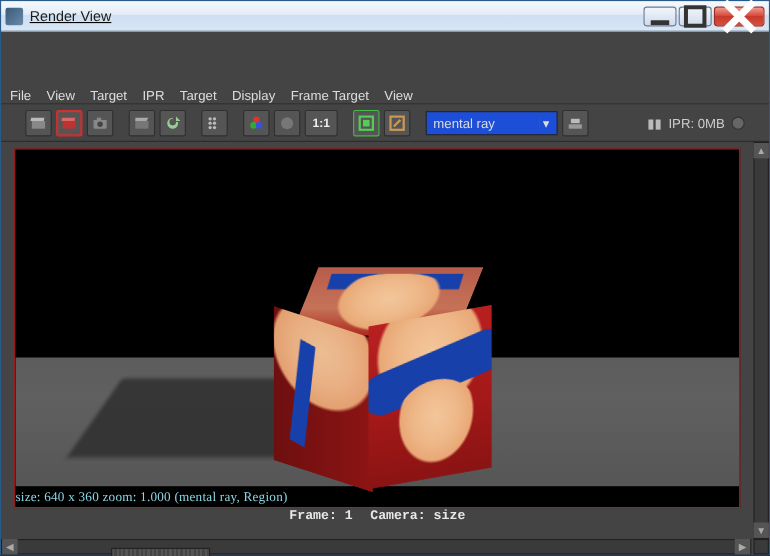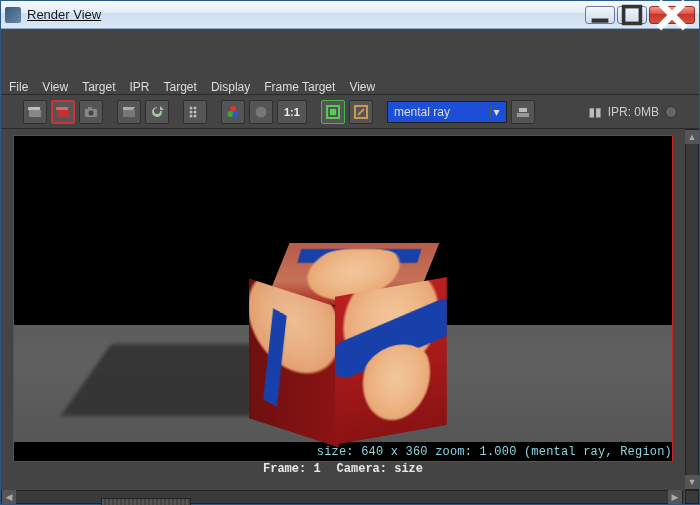--- a/index.html
+++ b/index.html
@@ -200,23 +200,23 @@
     background: linear-gradient(to bottom, #b92020 0%, #a21818 60%, #8a1313 100%);
   }
   .front .orange { left:0%; top:-6%; width:100%; height:70%; border-radius:42%; }
   .front .orange.o2 { left:20%; top:40%; width:70%; height:55%; border-radius:50%; }
   .front .blue { left:-6%; top:22%; width:120%; height:26%; border-radius:40px; transform: rotate(-14deg);}
   
   .render-overlay {
     position: absolute;
     left: 0; right: 0; bottom: 2px;
     color: #8bd6e3;
-    font-family: Liberation Mono, monospace;
+    font-family: Liberation Serif, serif;
     font-size: 12px;
-    text-align: right;
+    text-align: left;
     letter-spacing: 0.2px;
   }
   
   .statusbar {
     position: absolute;
     left: 12px; right: 12px; bottom: 14px;
     height: 14px;
     color: #e8e8e8;
     font-family: "Courier New", monospace;
     font-size: 12px;

